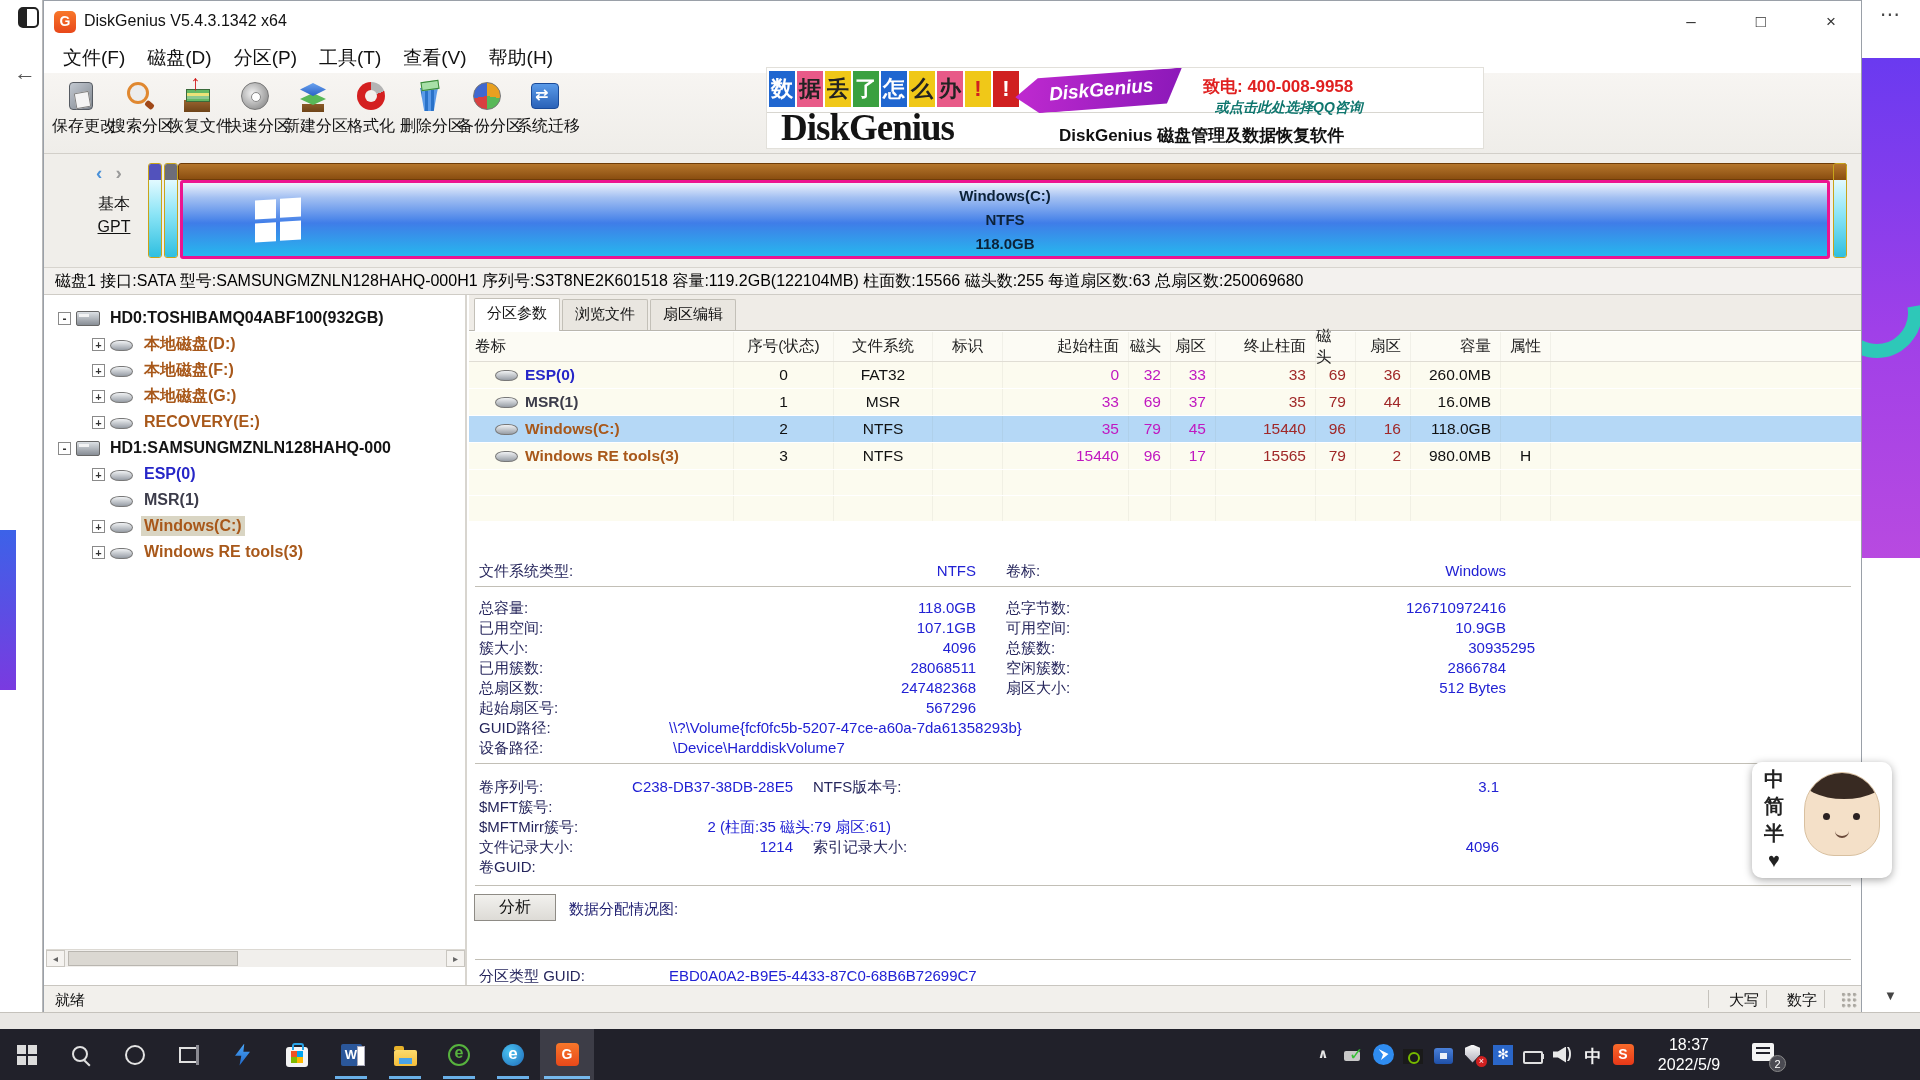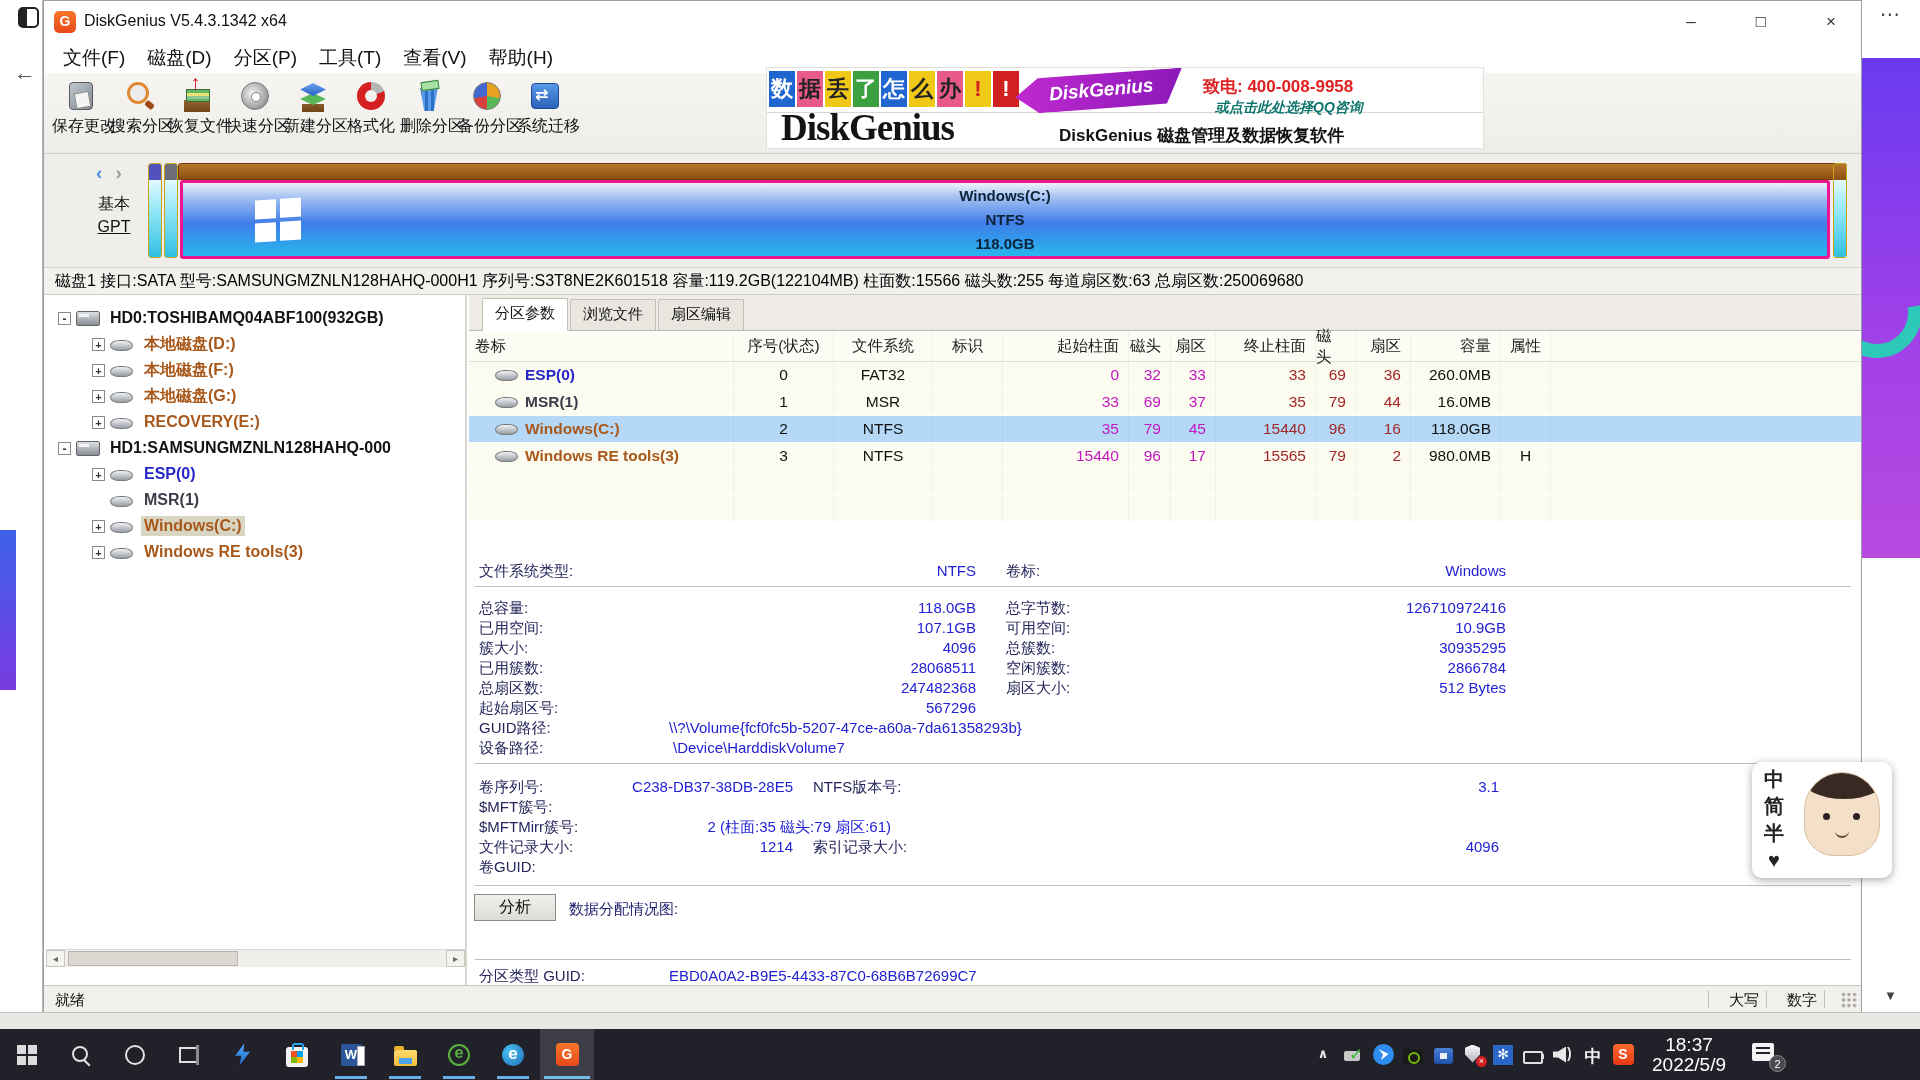--- a/index.html
+++ b/index.html
@@ -101,21 +101,21 @@
   .tlabel{font-size:16px;font-weight:bold;padding:1px 3px;}
   .trow.sel .tlabel{background:#d9d5c3;}
 
   .hscroll{position:absolute;left:0;top:654px;width:419px;height:18px;background:#f1efec;border-top:1px solid #dcd9d3;}
   .hs-arrow{position:absolute;top:0;width:19px;height:17px;background:#f5f3f0;border:1px solid #c9c6c0;color:#666;font-size:10px;line-height:16px;text-align:center;}
   .hs-left{left:0;} .hs-right{right:0;}
   .hs-thumb{position:absolute;left:22px;top:1px;width:170px;height:15px;background:#dbd8d2;border:1px solid #b9b6b0;}
 
   
   .rpanel{position:absolute;left:425px;top:294px;width:1392px;height:690px;background:#fff;overflow:hidden;}
-  .tabs{position:absolute;left:0;top:0;width:100%;height:36px;background:#efece7;border-bottom:1px solid #b9b6ae;display:flex;align-items:flex-end;padding-left:13px;}
+  .tabs{position:absolute;left:0;top:0;width:100%;height:36px;background:#efece7;border-bottom:1px solid #b9b6ae;display:flex;align-items:flex-end;padding-left:5px;}
   .tab{font-size:15px;color:#111;padding:5px 12px 6px;border:1px solid #c3c0b8;border-bottom:none;background:#e9e6e0;margin-right:2px;border-radius:2px 2px 0 0;}
   .tab.active{background:#fff;position:relative;top:1px;padding-bottom:8px;}
 
   .ptable{position:absolute;left:0;top:37px;width:100%;}
   .thead{display:flex;height:30px;background:#fcfbf4;border-bottom:1px solid #e0ddd4;font-size:15.5px;color:#222;align-items:center;}
   .prow{display:flex;height:27px;background:#fcfbef;border-bottom:1px solid #fff;font-size:15.5px;color:#111;align-items:center;}
   .prow.sel{background:#b5d8f6;}
   .prow.empty{height:26px;}
   .c{height:100%;display:flex;align-items:center;border-right:1px solid rgba(120,120,100,0.08);}
   .c1{width:265px;padding-left:6px;}
@@ -196,21 +196,21 @@
   .tri.i-snowflake{background:#2a66c8;width:20px;height:20px;margin-top:1px;}
   .tri.i-snowflake::after{content:'✻';position:absolute;left:0;width:100%;top:1px;text-align:center;color:#fff;font-size:14px;}
   .tri.i-battery::before{content:'';position:absolute;left:1px;top:7px;width:16px;height:9px;border:2px solid #e0e0e0;border-radius:2px;}
   .tri.i-battery::after{content:'';position:absolute;left:19px;top:10px;width:3px;height:5px;background:#e0e0e0;}
   .tri.i-volume::before{content:'';position:absolute;left:1px;top:3px;width:13px;height:16px;background:#e8e8e8;clip-path:polygon(0 32%,38% 32%,100% 0,100% 100%,38% 68%,0 68%);}
   .tri.i-volume::after{content:')';position:absolute;left:15px;top:1px;color:#e8e8e8;font-size:14px;font-weight:bold;}
   .tri.i-ime-cn::before{content:'中';position:absolute;left:0;width:100%;top:1px;text-align:center;color:#f4f4f4;font-size:17px;font-weight:bold;}
   .tri.i-sogou{background:linear-gradient(#f86a2a,#e83818);border-radius:4px;width:21px;height:21px;}
   .tri.i-sogou::after{content:'S';position:absolute;left:0;width:100%;top:2px;text-align:center;color:#fff;font-size:14px;font-weight:900;}
 
-  .tk-clock{position:absolute;left:1645px;top:6px;width:88px;text-align:center;color:#fff;font-size:19px;line-height:20px;}
+  .tk-clock{position:absolute;left:1645px;top:6px;width:88px;text-align:center;color:#fff;font-size:16px;line-height:20px;}
   .tk-notif{position:absolute;left:1750px;top:13px;width:36px;height:26px;}
   .tk-notif .bubble{position:absolute;left:2px;top:1px;width:22px;height:18px;background:#f4f4f4;border-radius:2px;}
   .tk-notif .bubble::after{content:'';position:absolute;left:4px;top:4px;width:14px;height:2px;background:#21212a;box-shadow:0 5px 0 #21212a;}
   .tk-notif .badge{position:absolute;right:0;bottom:-4px;width:17px;height:17px;background:#4a4a52;border:1px solid #888;border-radius:50%;color:#fff;font-size:11px;line-height:16px;text-align:center;}
 
   
   .ime{position:absolute;left:1752px;top:762px;width:140px;height:116px;background:#fff;border-radius:10px;box-shadow:0 2px 8px rgba(0,0,0,.35);z-index:9;}
   .ime .col{position:absolute;left:10px;top:4px;width:24px;text-align:center;font-size:20px;font-weight:bold;color:#222;line-height:27px;}
   .ime .face{position:absolute;left:52px;top:10px;width:76px;height:84px;background:#f4e0c8;border-radius:38px 38px 30px 30px;overflow:hidden;border:1px solid #d8c0a0;}
   .ime .hair{position:absolute;left:-4px;top:-16px;width:86px;height:42px;background:#382a22;border-radius:50%;}
@@ -567,21 +567,21 @@
       <span class="dl" style="top:424px;left:10px">GUID路径:</span>
       <span class="dvl" style="top:424px;left:200px">\\?\Volume{fcf0fc5b-5207-47ce-a60a-7da61358293b}</span>
       <span class="dl" style="top:444px;left:10px">设备路径:</span>
       <span class="dvl" style="top:444px;left:204px">\Device\HarddiskVolume7</span>
 
       <span class="dl" style="top:304px;left:537px">总字节数:</span>
       <span class="dv" style="top:304px;left:537px;width:500px">126710972416</span>
       <span class="dl" style="top:324px;left:537px">可用空间:</span>
       <span class="dv" style="top:324px;left:537px;width:500px">10.9GB</span>
       <span class="dl" style="top:344px;left:537px">总簇数:</span>
-      <span class="dv" style="top:344px;left:537px;width:500px">30935295</span>
+      <span class="dv" style="top:344px;left:566px;width:500px">30935295</span>
       <span class="dl" style="top:364px;left:537px">空闲簇数:</span>
       <span class="dv" style="top:364px;left:537px;width:500px">2866784</span>
       <span class="dl" style="top:384px;left:537px">扇区大小:</span>
       <span class="dv" style="top:384px;left:537px;width:500px">512 Bytes</span>
 
       <div class="hr" style="top:468px"></div>
 
       <span class="dl" style="top:483px;left:10px">卷序列号:</span>
       <span class="dv" style="top:483px;left:10px;width:314px">C238-DB37-38DB-28E5</span>
       <span class="dl" style="top:483px;left:344px">NTFS版本号:</span>

